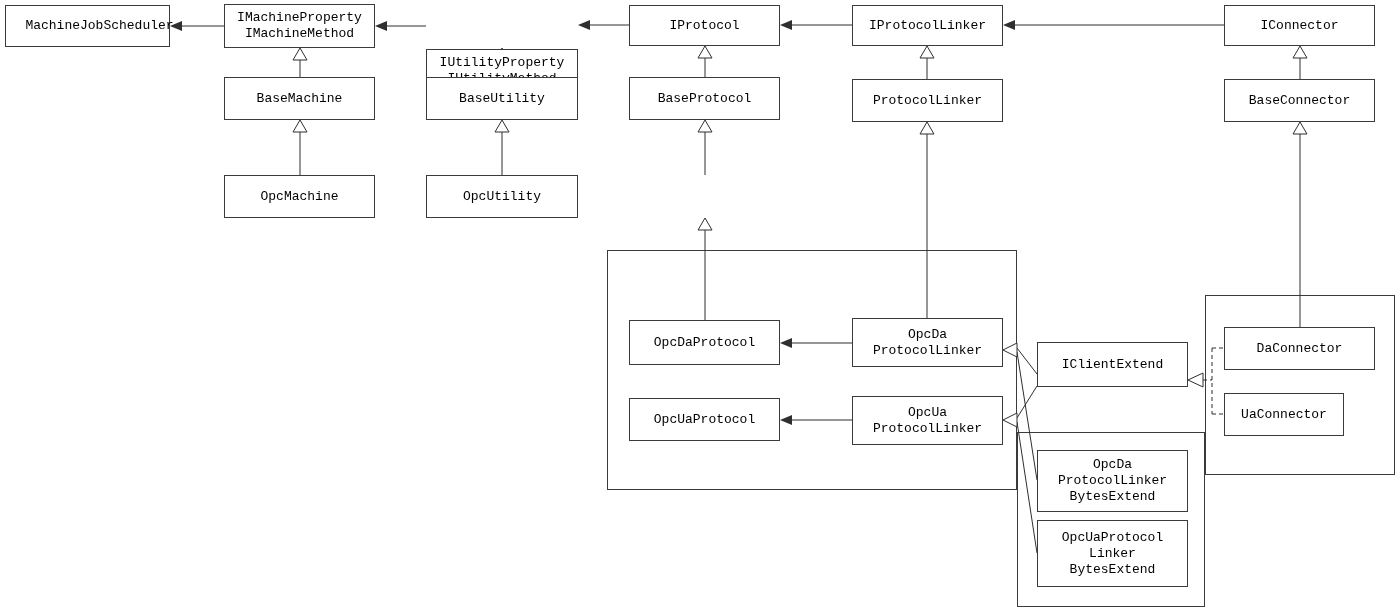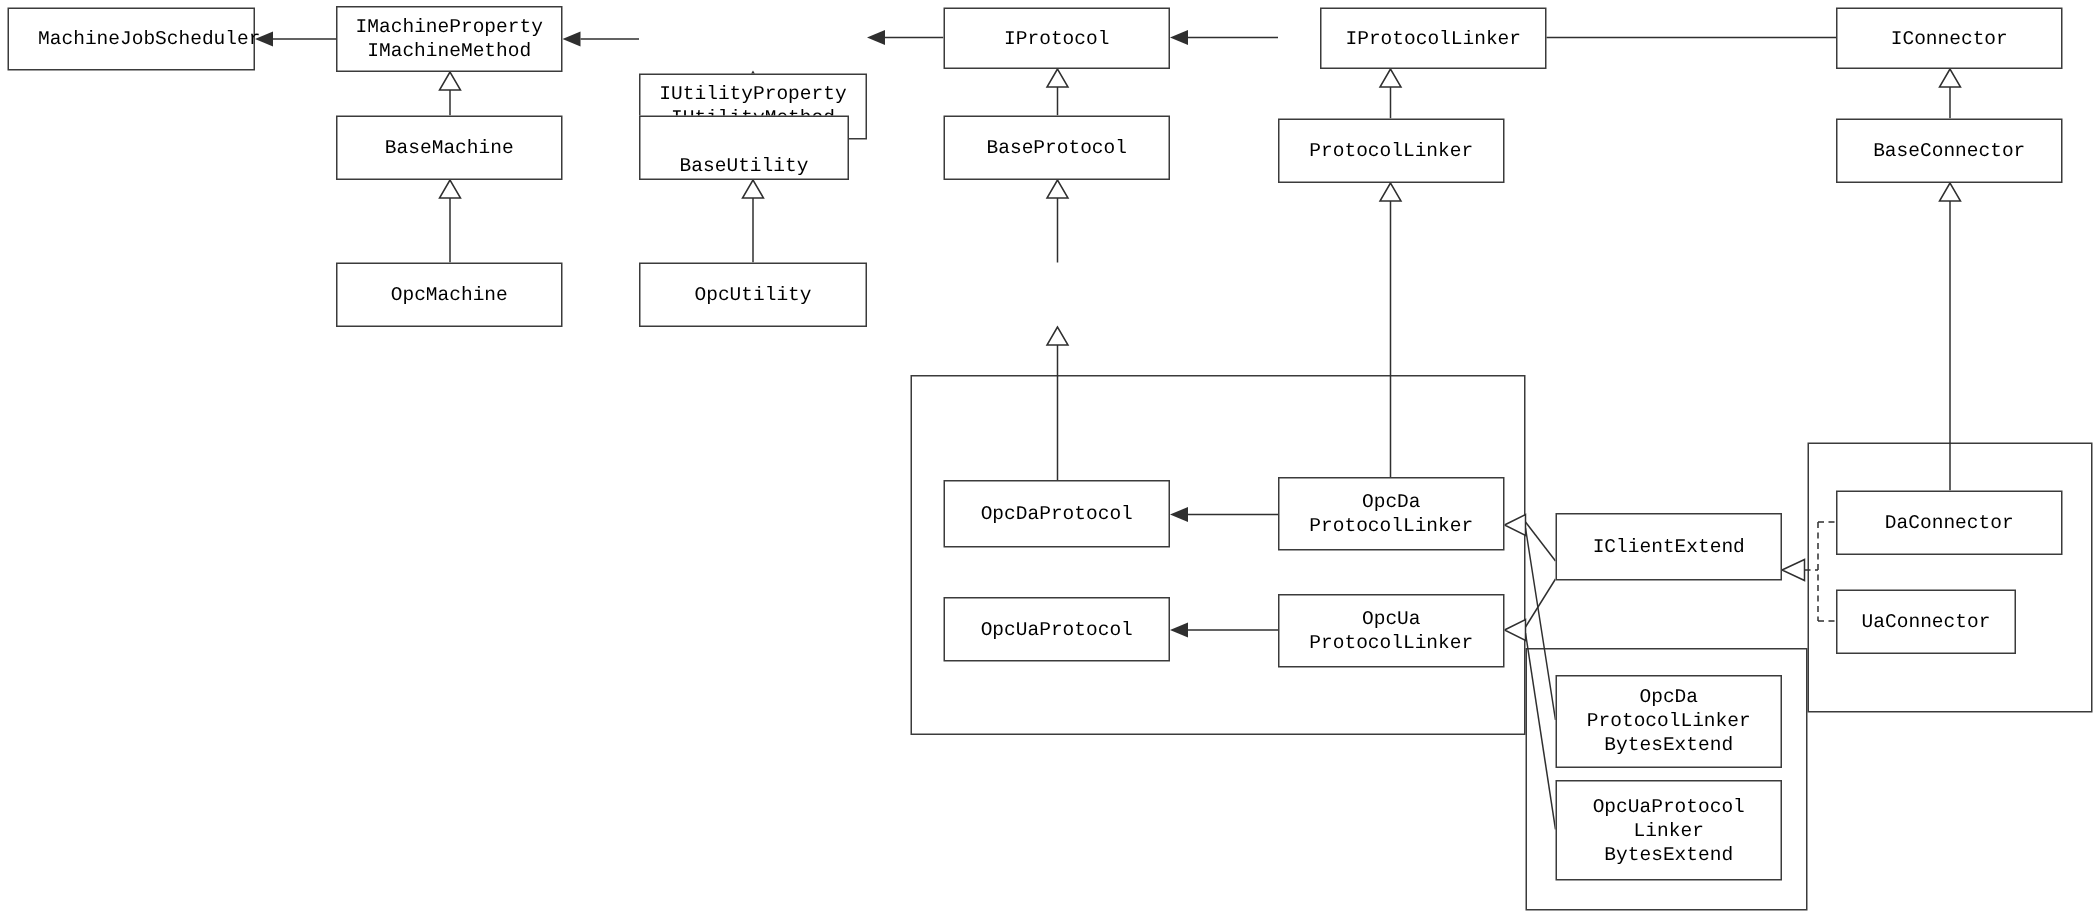--- a/index.html
+++ b/index.html
@@ -156,33 +156,33 @@
 
   <div class="node" style="left:426px;top:4px;width:152px;height:44px;margin-top:45px;">
     <span class="lbl">IUtilityProperty
 IUtilityMethod</span>
   </div>
 
   <div class="node" style="left:629px;top:5px;width:151px;height:41px;justify-content:center;">
     <span class="lbl">IProtocol</span>
   </div>
 
-  <div class="node" style="left:852px;top:5px;width:151px;height:41px;margin-left:28px;">
+  <div class="node" style="left:852px;top:5px;width:151px;height:41px;">
     <span class="lbl">IProtocolLinker</span>
   </div>
 
   <div class="node" style="left:1224px;top:5px;width:151px;height:41px;">
     <span class="lbl">IConnector</span>
   </div>
 
   <div class="node" style="left:224px;top:77px;width:151px;height:43px;">
     <span class="lbl">BaseMachine</span>
   </div>
 
-  <div class="node" style="left:426px;top:77px;width:140px;height:43px;align-items:flex-end;">
+  <div class="node" style="left:426px;top:77px;width:152px;height:43px;">
     <span class="lbl">BaseUtility</span>
   </div>
 
   <div class="node" style="left:629px;top:77px;width:151px;height:43px;">
     <span class="lbl">BaseProtocol</span>
   </div>
 
   <div class="node" style="left:852px;top:79px;width:151px;height:43px;">
     <span class="lbl">ProtocolLinker</span>
   </div>

